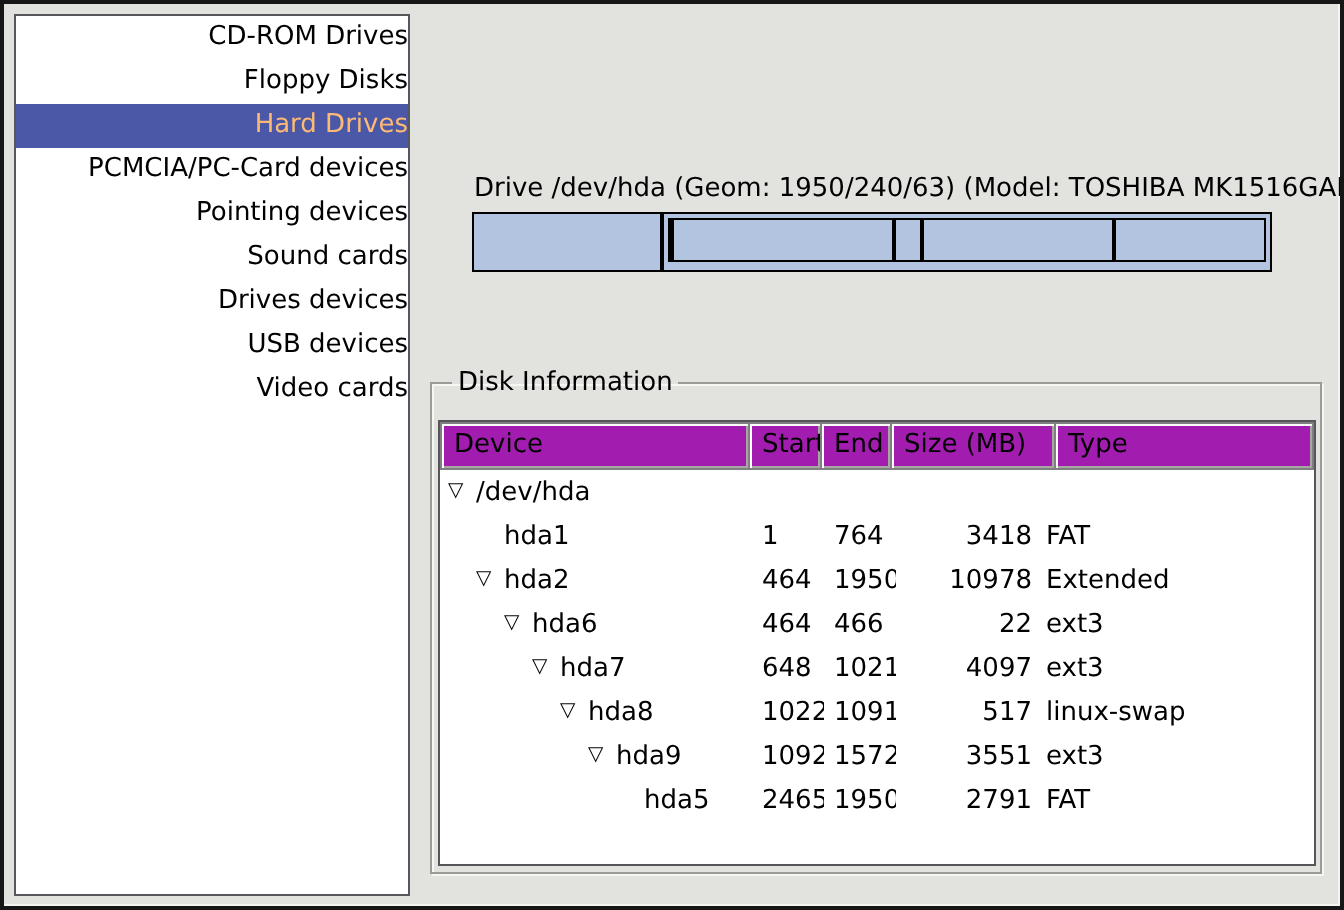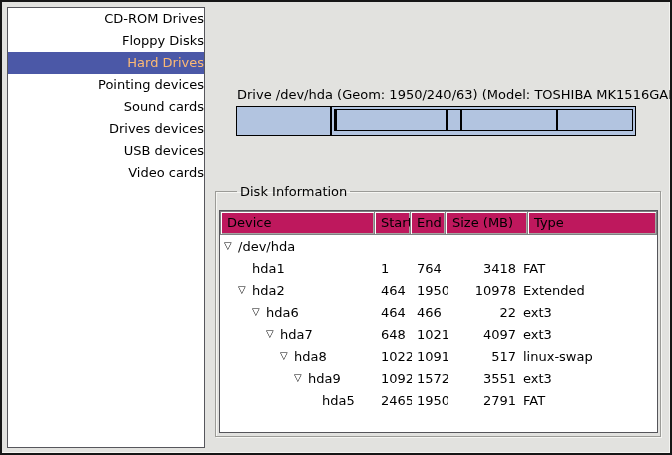--- a/index.html
+++ b/index.html
@@ -43,31 +43,31 @@
   .seg-inner { display: flex; width: 100%; height: 100%; }
   .seg-inner .seg { height: 100%; }
 
   
   .groupbox {
     position: absolute; left: 213px; top: 183px; width: 446px; height: 252px;
     border: 1px solid #9b9b97;
     box-shadow: 1px 1px 0 #f6f6f3, inset 1px 1px 0 #f6f6f3;
   }
   .groupbox legend {
-    margin-left: 21px; padding: 0 3px; font-size: 13px; line-height: 13px;
+    margin-left: 10px; padding: 0 3px; font-size: 13px; line-height: 13px;
   }
 
   
   .disk-table {
     position: absolute; left: 217px; top: 208px; width: 439px; height: 223px;
     background: #ffffff; border: 1px solid #55555a; overflow: hidden;
   }
   .thead { display: flex; height: 24px; }
   .hcell {
-    background: #be185d;
+    background: #a21caf;
     border: 1px solid #7f7f82;
     box-shadow: inset 1px 1px 0 #ffffff, inset -1px -1px 0 #a6a6a2;
     padding-left: 6px; line-height: 22px;
     white-space: nowrap; overflow: hidden; cursor: default;
   }
   .hcell + .hcell { margin-left: -1px; }
   .col-device { width: 155px; }
   .col-start  { width: 37px; }
   .col-end    { width: 36px; }
   .col-size   { width: 83px; }
@@ -87,20 +87,21 @@
 </style>
 </head>
 <body>
 
 <div class="window">
 
   <div class="sidebar" id="sidebar">
       <div class="side-item">CD-ROM Drives</div>
       <div class="side-item">Floppy Disks</div>
       <div class="side-item selected">Hard Drives</div>
+      <div class="side-item">PCMCIA/PC-Card devices</div>
       <div class="side-item">Pointing devices</div>
       <div class="side-item">Sound cards</div>
       <div class="side-item">Drives devices</div>
       <div class="side-item">USB devices</div>
       <div class="side-item">Video cards</div>
     </div>
 
   <div class="drive-title">Drive /dev/hda (Geom: 1950/240/63) (Model: TOSHIBA MK1516GAP)</div>
 
   <div class="drive-bar" id="drive-bar">

